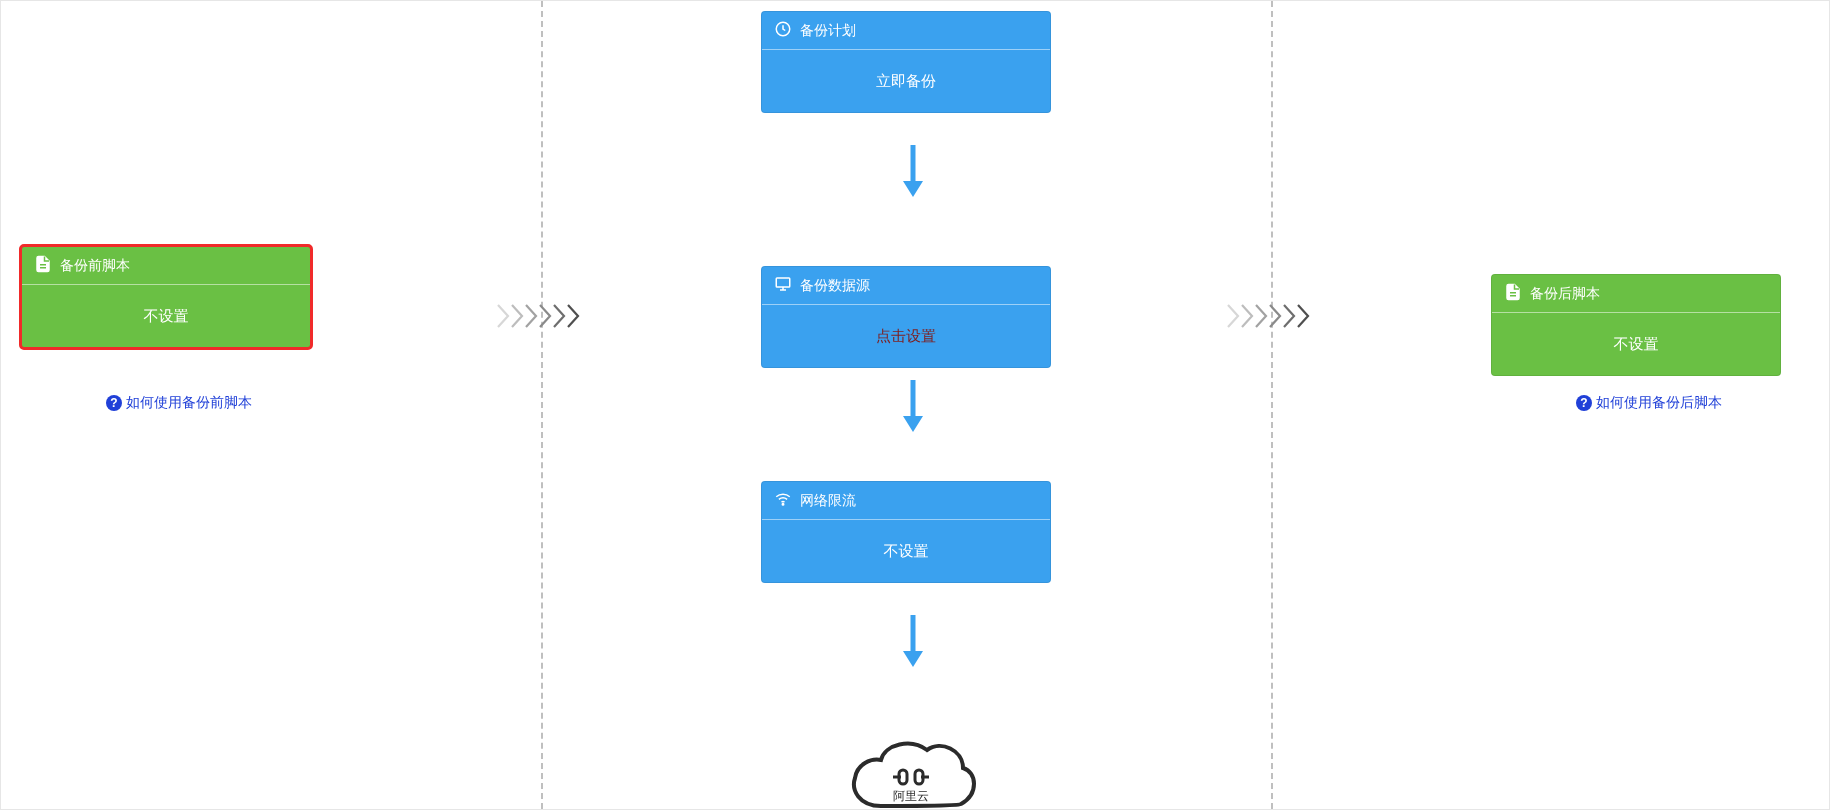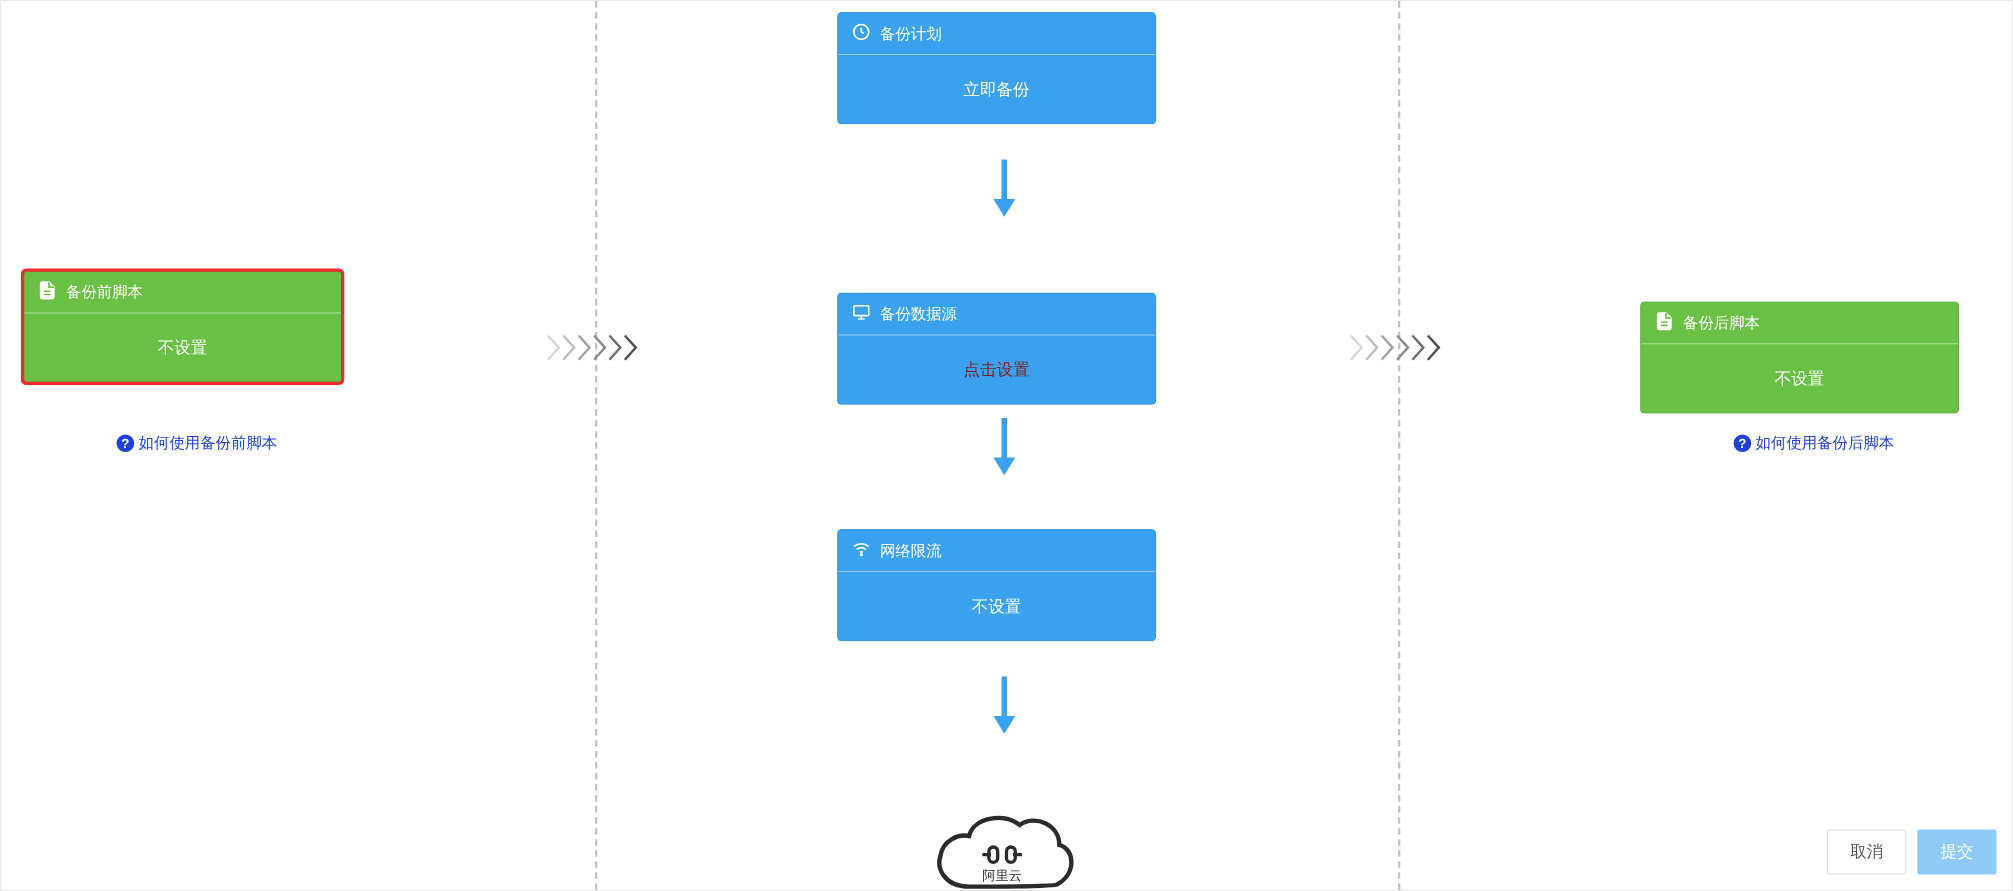--- a/index.html
+++ b/index.html
@@ -257,17 +257,13 @@
       </span>
       <span>备份后脚本</span>
     </div>
     <div class="body">不设置</div>
   </div>
   <a class="help-link" style="left:1575px; top:393px;">
     <span class="help-icon">?</span>
     <span>如何使用备份后脚本</span>
   </a>
 
-  <div class="footer">
-    <button class="btn">取消</button>
-    <button class="btn primary">提交</button>
-  </div>
 </div>
 
 </body></html>

